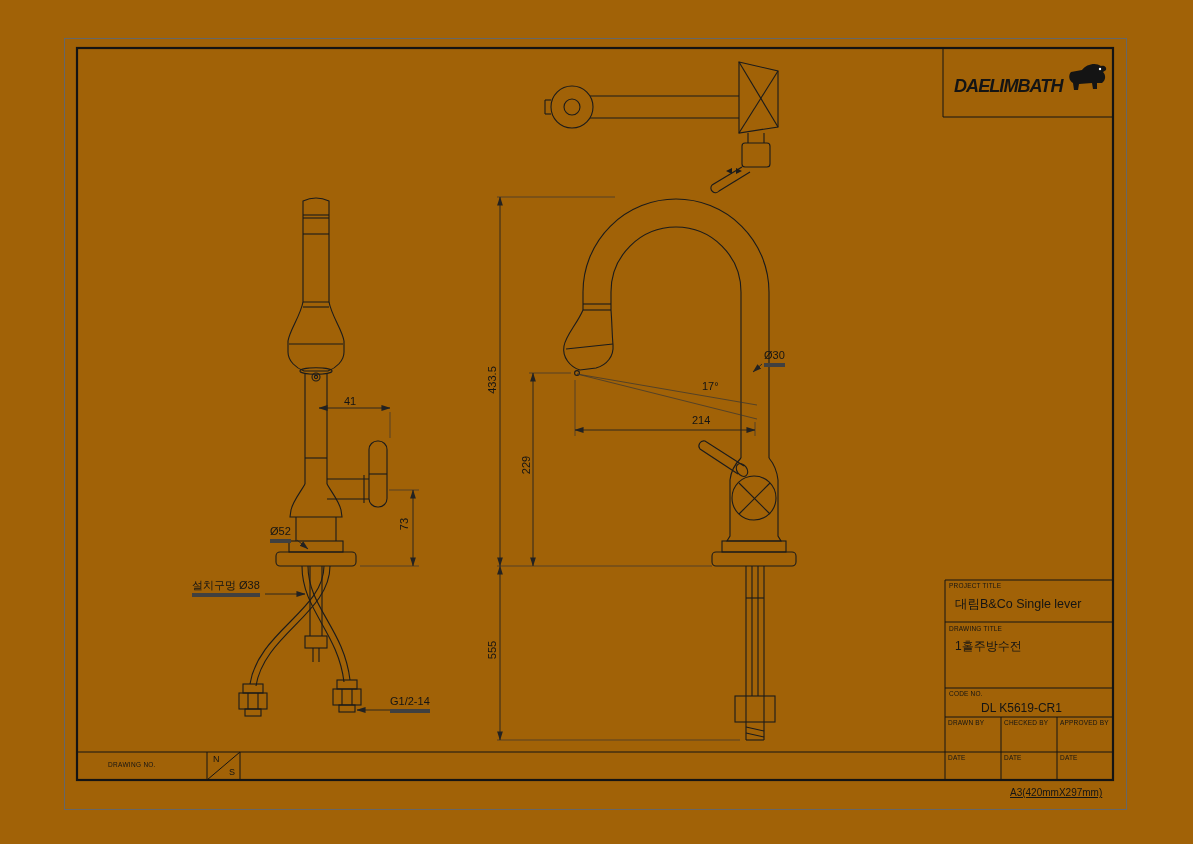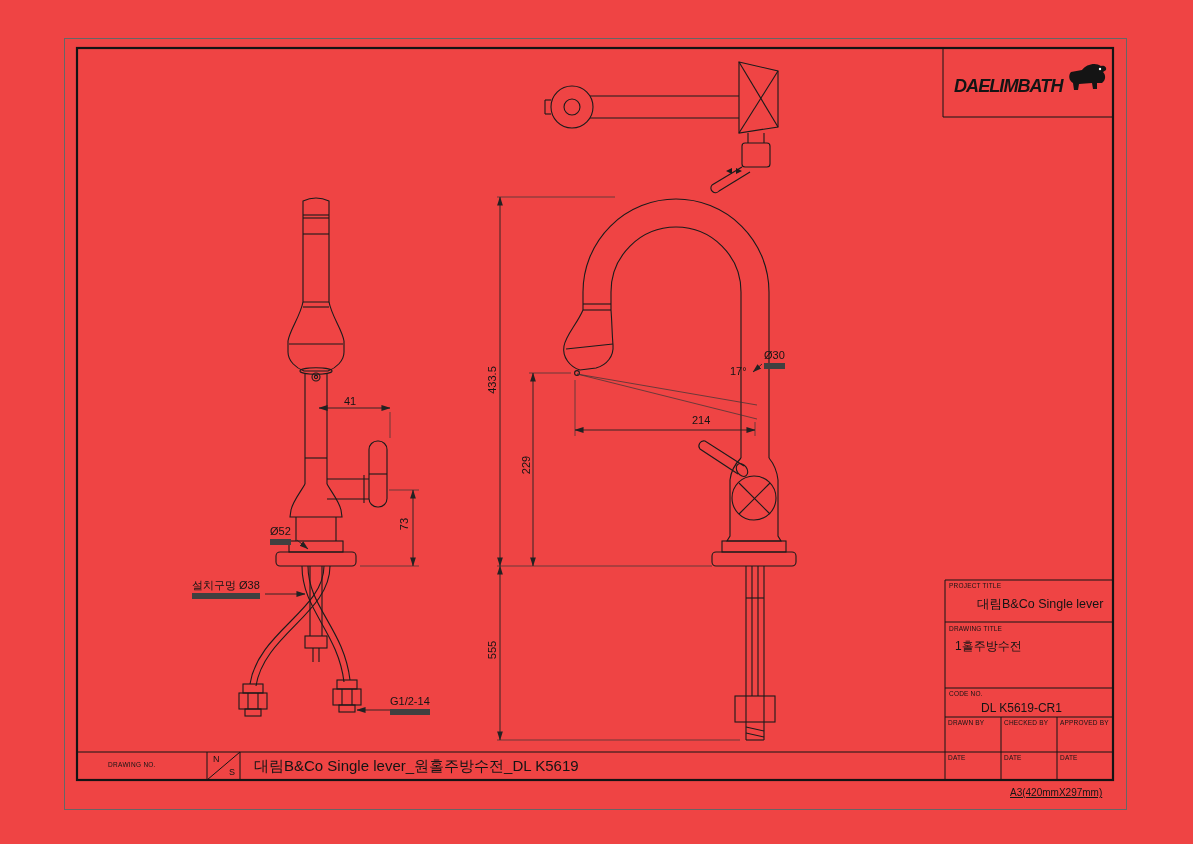--- a/index.html
+++ b/index.html
@@ -1,25 +1,25 @@
 <!DOCTYPE html>
 <html><head>
 <meta charset="utf-8">
 <style>
   * { margin:0; padding:0; box-sizing:border-box; }
   html,body { background:#ffffff; }
   body { font-family:"Liberation Sans", sans-serif; color:#141414; }
-  .page { position:relative; width:1193px; height:844px; background:#ef4444; overflow:hidden; }
+  .page { position:relative; width:1193px; height:844px; background:#a16207; overflow:hidden; }
   svg.art { position:absolute; left:0; top:0; }
   .lbl { position:absolute; white-space:nowrap; line-height:1; color:#141414; }
   .dimtxt { font-size:11px; }
   .rot { transform:translate(-50%,-50%) rotate(-90deg); }
-  .ul { border-bottom:6px solid #404040; padding-bottom:2px; }
+  .ul { border-bottom:4px solid #404040; padding-bottom:2px; }
   .tb-label { font-size:6.5px; letter-spacing:.2px; }
-  .tb-val { font-size:12.5px;margin-left:22px; }
+  .tb-val { font-size:12.5px; }
   .tb-val-sm { font-size:12px; }
   .strip-label { font-size:6.5px; letter-spacing:.3px; }
   .strip-title { font-size:15px; }
   .scale-letter { font-size:9px; }
   .size-label { font-size:10px; }
   .logo-text { font-size:19px; font-weight:900; font-style:italic; letter-spacing:-1px; transform:scaleX(.95); transform-origin:left center; }
 </style>
 </head>
 <body>
 
@@ -195,37 +195,36 @@
 
   <div class="lbl dimtxt" style="left:344px; top:396px;">41</div>
   <div class="lbl dimtxt rot" style="left:404px; top:524px;">73</div>
   <div class="lbl dimtxt ul" style="left:270px; top:526px;">Ø52</div>
   <div class="lbl dimtxt ul" style="left:192px; top:580px;">설치구멍 Ø38</div>
   <div class="lbl dimtxt ul" style="left:390px; top:696px;">G1/2-14</div>
 
   <div class="lbl dimtxt rot" style="left:492px; top:380px;">433.5</div>
   <div class="lbl dimtxt rot" style="left:526px; top:465px;">229</div>
   <div class="lbl dimtxt rot" style="left:492px; top:650px;">555</div>
-  <div class="lbl dimtxt" style="left:702px; top:366px;margin-left:28px;">17°</div>
+  <div class="lbl dimtxt" style="left:702px; top:381px;">17°</div>
   <div class="lbl dimtxt" style="left:692px; top:415px;">214</div>
   <div class="lbl dimtxt ul" style="left:764px; top:350px;">Ø30</div>
 
   <div class="lbl tb-label" style="left:949px; top:583px;">PROJECT TITLE</div>
   <div class="lbl tb-val" style="left:955px; top:598px;">대림B&amp;Co Single lever</div>
   <div class="lbl tb-label" style="left:949px; top:626px;">DRAWING TITLE</div>
   <div class="lbl tb-val-sm" style="left:955px; top:640px;">1홀주방수전</div>
   <div class="lbl tb-label" style="left:949px; top:691px;">CODE NO.</div>
   <div class="lbl tb-val-sm" style="left:981px; top:702px;">DL K5619-CR1</div>
   <div class="lbl tb-label" style="left:948px; top:720px;">DRAWN BY</div>
   <div class="lbl tb-label" style="left:1004px; top:720px;">CHECKED BY</div>
   <div class="lbl tb-label" style="left:1060px; top:720px;">APPROVED BY</div>
   <div class="lbl tb-label" style="left:948px; top:755px;">DATE</div>
   <div class="lbl tb-label" style="left:1004px; top:755px;">DATE</div>
   <div class="lbl tb-label" style="left:1060px; top:755px;">DATE</div>
 
   <div class="lbl strip-label" style="left:108px; top:762px;">DRAWING NO.</div>
   <div class="lbl scale-letter" style="left:213px; top:755px;">N</div>
   <div class="lbl scale-letter" style="left:229px; top:768px;">S</div>
-  <div class="lbl strip-title" style="left:254px; top:758px;">대림B&amp;Co Single lever_원홀주방수전_DL K5619</div>
 
   <div class="lbl size-label" style="left:1010px; top:788px;text-decoration:underline;">A3(420mmX297mm)</div>
 
 </div>
 
 </body></html>

